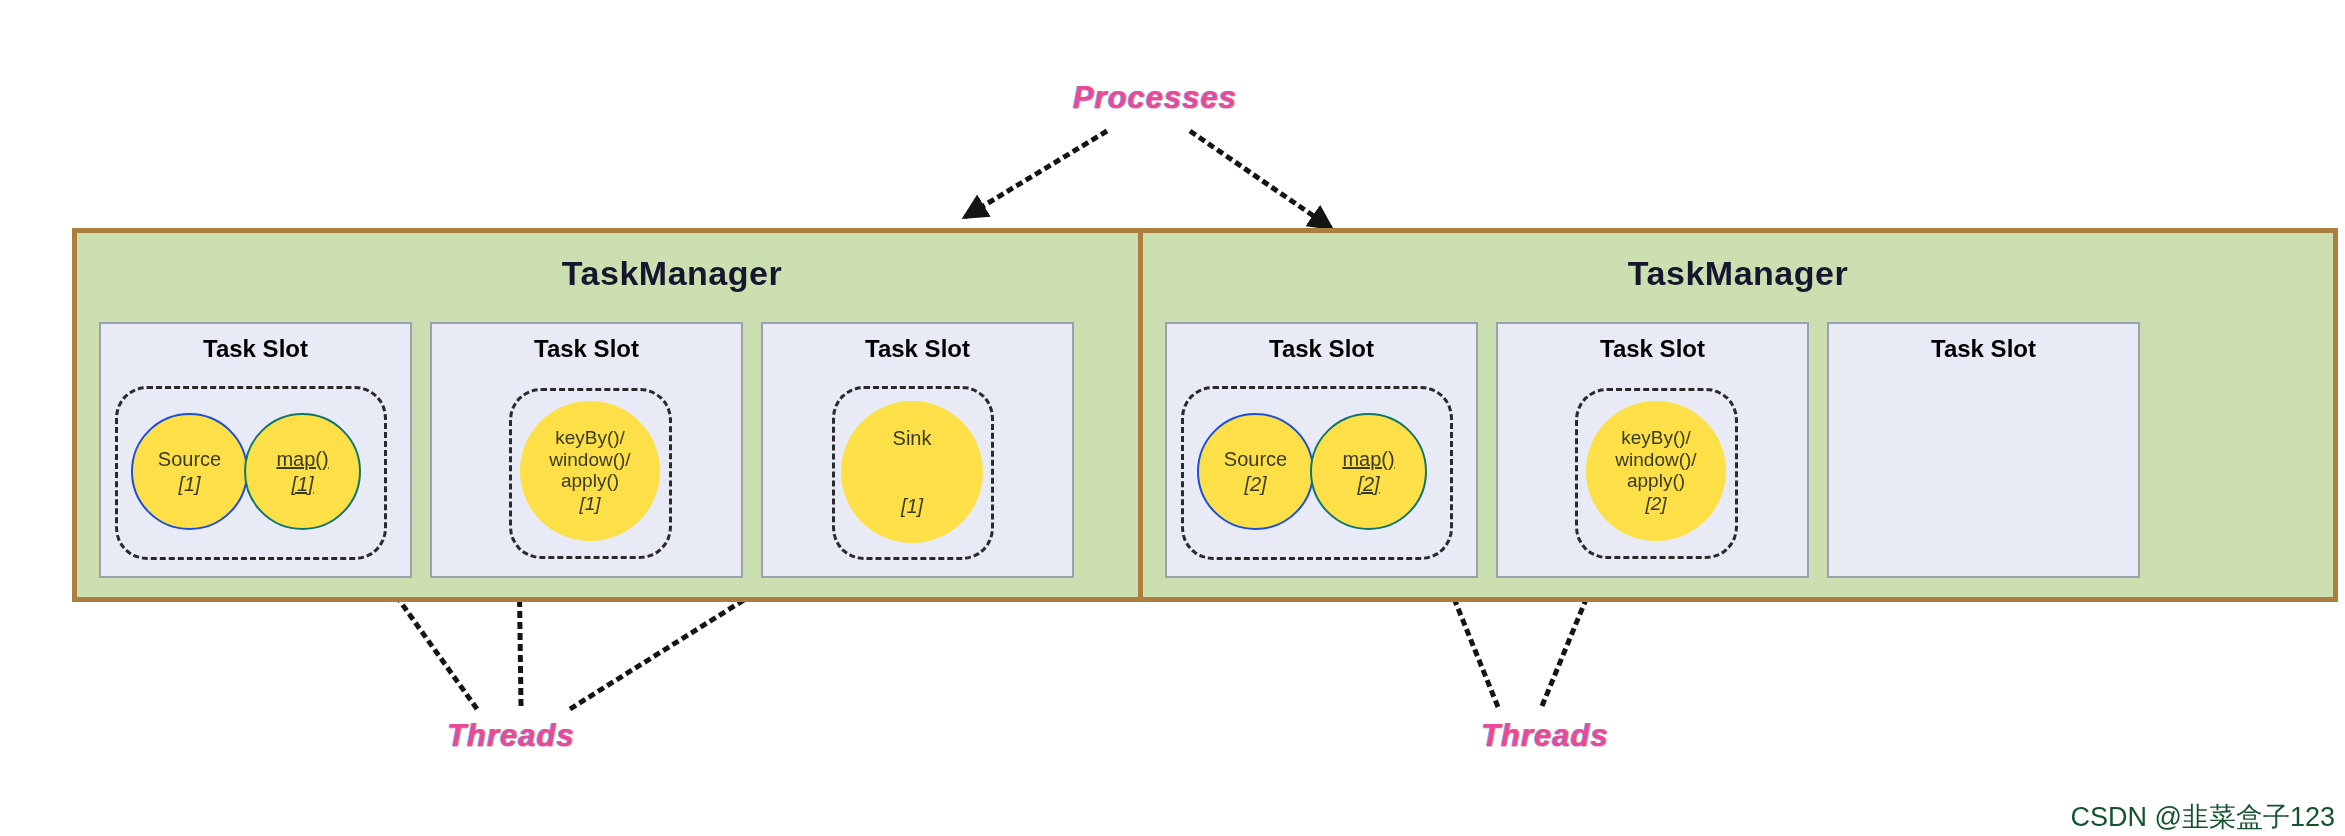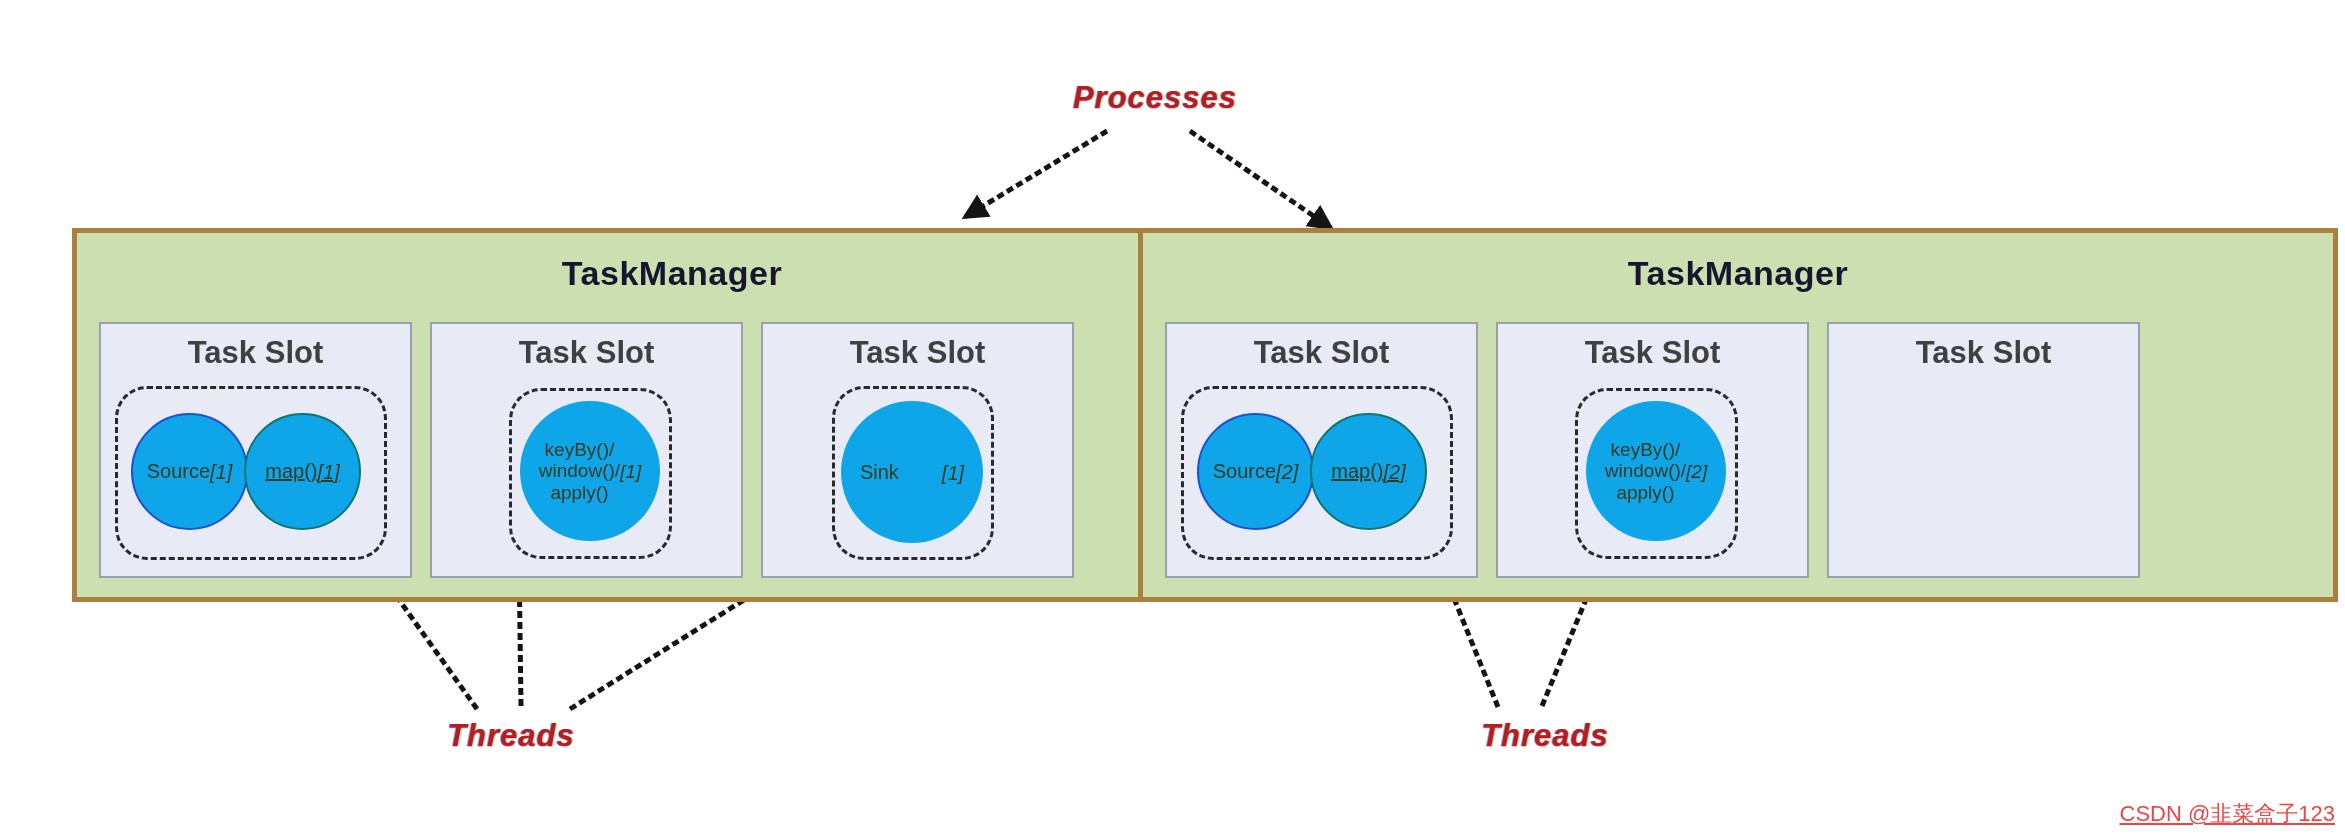--- a/index.html
+++ b/index.html
@@ -4,21 +4,21 @@
 <style>
   html,body { margin:0; padding:0; background:#ffffff; }
   .stage {
     position:relative; width:2345px; height:836px; background:#ffffff;
     font-family:"Liberation Sans", sans-serif; overflow:hidden;
   }
 
   
   .float-label {
     position:absolute; font-weight:bold; font-style:italic;
-    font-size:31px; color:#b91c1c; text-align:center;
+    font-size:31px; color:#ec4899; text-align:center;
     text-shadow: 1px 0 rgba(222,112,24,.55), -1px 0 rgba(36,108,226,.55), 0 1px rgba(180,40,140,.35);
     letter-spacing:1px;
   }
   #processes   { left:1048px; top:80px;  width:214px; }
   #threads-l   { left:418px;  top:718px; width:186px; }
   #threads-r   { left:1452px; top:718px; width:186px; }
 
   
   .tm {
     position:absolute; top:228px; width:1200px; height:374px;
@@ -29,52 +29,51 @@
   .tm-title {
     text-align:center; font-size:34px; font-weight:bold; color:#16162e;
     margin-top:21px; letter-spacing:.5px;
   }
   .slots { position:absolute; left:22px; top:89px; display:flex; gap:18px; }
   .slot {
     position:relative; width:313px; height:256px;
     background:#e8ebf5; border:2px solid #9aa1ad; box-sizing:border-box;
   }
   .slot-title {
-    text-align:center; font-size:31px; font-weight:bold; color:#404040; margin-top:11px;
+    text-align:center; font-size:24px; font-weight:bold; color:#000000; margin-top:11px;
   }
 
   
   .op-group {
     position:absolute; border:3px dashed #2a2a2a; border-radius:32px; box-sizing:border-box;
   }
   .g-pair { left:14px; top:62px; width:272px; height:174px; }
   .g-key  { left:77px; top:64px; width:163px; height:171px; }
   .g-sink { left:69px; top:62px; width:162px; height:174px; }
 
   
   .op {
-    position:absolute; border-radius:50%; background:#0ea5e9;
-    display:flex; flex-direction:row; align-items:center; justify-content:center;
+    position:absolute; border-radius:50%; background:#fde047;
+    display:flex; flex-direction:column; align-items:center; justify-content:center;
     text-align:center; color:#3a3a22; font-size:20px; line-height:1.12; box-sizing:border-box;
   }
   .op .op-name { white-space:pre-line; }
   .op .op-par  { font-style:italic; margin-top:2px; }
   .op-src  { left:13px;  top:24px; width:117px; height:117px; border:2px solid #1d4ed8; }
   .op-map  { left:126px; top:24px; width:117px; height:117px; border:2px solid #0f766e;text-decoration:underline; }
   .op-key  { left:8px;   top:10px; width:140px; height:140px; font-size:19px; }
   .op-sink { left:6px;   top:12px; width:142px; height:142px;gap:43px; }
 
   
   .arrows { position:absolute; left:0; top:0; width:2345px; height:836px; pointer-events:none; }
   .arrow-line { stroke:#141414; stroke-width:5; stroke-dasharray:7 4; fill:none; }
 
   .watermark {
-    position:absolute; right:10px; top:799px; font-size:22px; color:#ef4444;
+    position:absolute; right:10px; top:799px; font-size:27px; color:#14532d;
     font-family:"Liberation Sans", sans-serif;
-    text-decoration:underline;
   }
 </style>
 </head>
 <body>
 
 <div class="stage">
 
   <div class="float-label" id="processes">Processes</div>
 
   <svg class="arrows" viewBox="0 0 2345 836">

